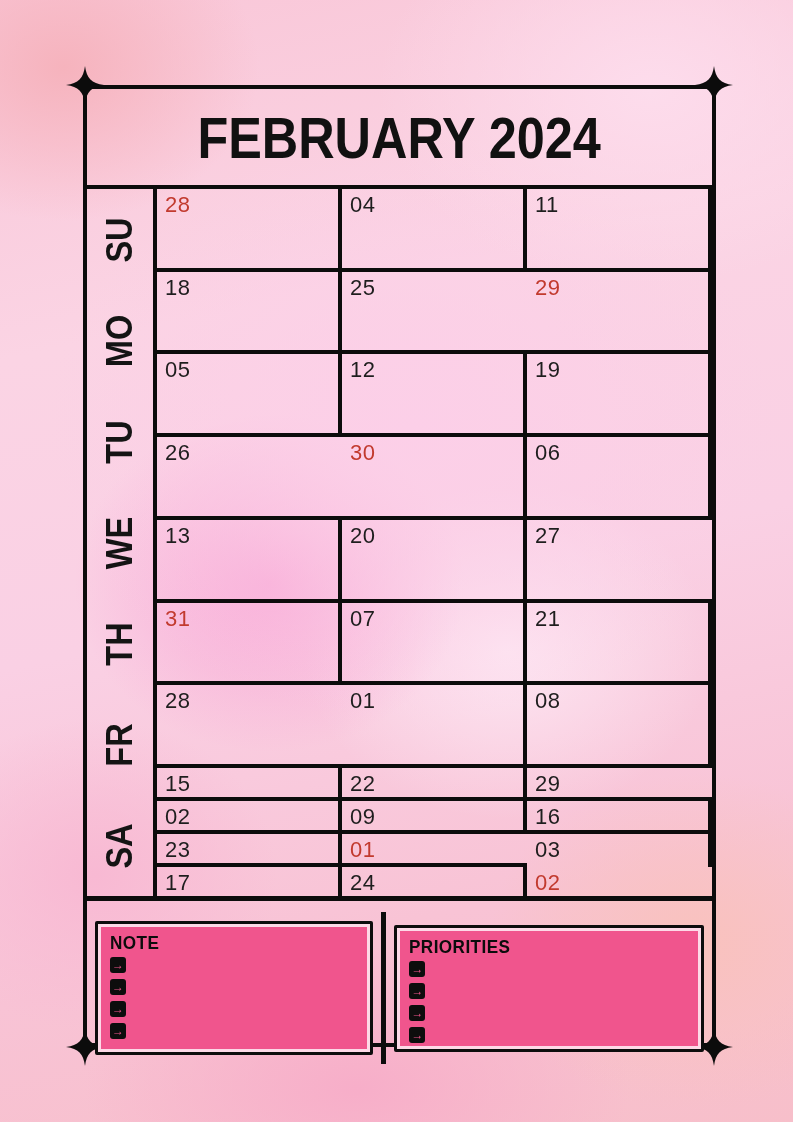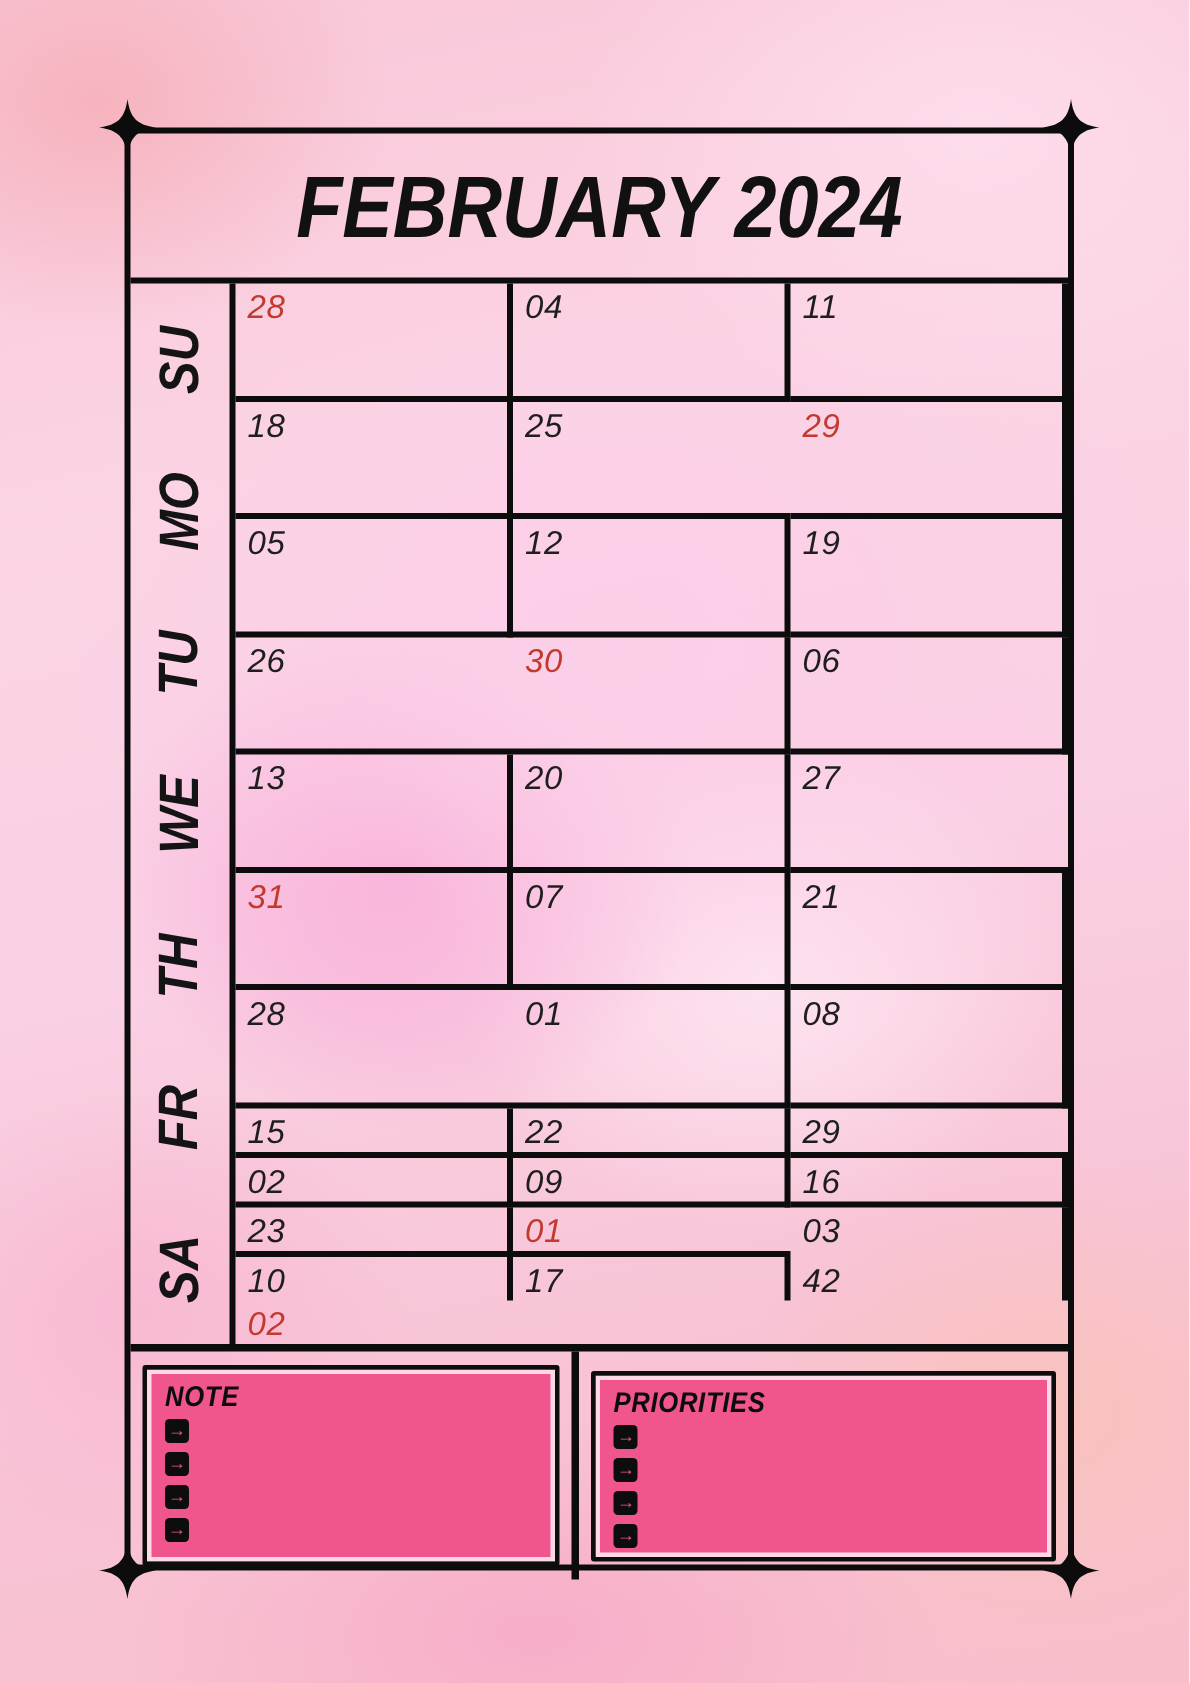--- a/index.html
+++ b/index.html
@@ -24,21 +24,20 @@
       radial-gradient(ellipse 420px 220px at 45% 97%, #f7aec9 0%, rgba(247,174,201,0) 65%),
       linear-gradient(168deg, #f9c7d8 0%, #fbd4e4 28%, #fad0e4 52%, #f8c3d5 78%, #f7bfca 100%);
   }
 
   
   .frame {
     position: absolute;
     left: 83px; top: 85px;
     width: 633px; height: 962px;
     border: 4px solid #0c0c0c;
-    font-style: italic;
   }
   .sparkle {
     position: absolute; width: 38px; height: 38px;
   }
   .sparkle.tl { left: -21px; top: -23px; }
   .sparkle.tr { right: -21px; top: -23px; }
   .sparkle.bl { left: -21px; bottom: -23px; }
   .sparkle.br { right: -21px; bottom: -23px; }
 
   
@@ -90,20 +89,21 @@
   }
   .date-cell.col-last { border-right: none; }
   .date-cell.row-last { border-bottom: none; }
   .date-cell.other-month { color: #c23a2e; }
 
   
   .notes-section {
     height: 152px;
     display: flex;
     position: relative;
+    margin-top: 11px;
   }
   .notes-left {
     width: calc(74px + (100% - 74px) * 0.4);
     display: flex;
   }
   .notes-right {
     flex: 1;
     border-left: 5px solid #0c0c0c;
     display: flex;
     align-items: center;
@@ -211,23 +211,22 @@
         <div class="date-cell">08</div>
         <div class="date-cell">15</div>
         <div class="date-cell">22</div>
         <div class="date-cell col-last">29</div>
         <div class="date-cell">02</div>
         <div class="date-cell">09</div>
         <div class="date-cell">16</div>
         <div class="date-cell">23</div>
         <div class="date-cell col-last other-month">01</div>
         <div class="date-cell row-last">03</div>
-        <div class="date-cell row-last">10</div>
         <div class="date-cell row-last">17</div>
-        <div class="date-cell row-last">42</div>
+        <div class="date-cell row-last">24</div>
         <div class="date-cell col-last row-last other-month">02</div>
       </div>
   </div>
 
   <div class="notes-section">
     <div class="notes-left">
       <div class="pink-box">
         <div class="box-label">NOTE</div>
         <div class="bullets">
             <div class="bullet-chip">

